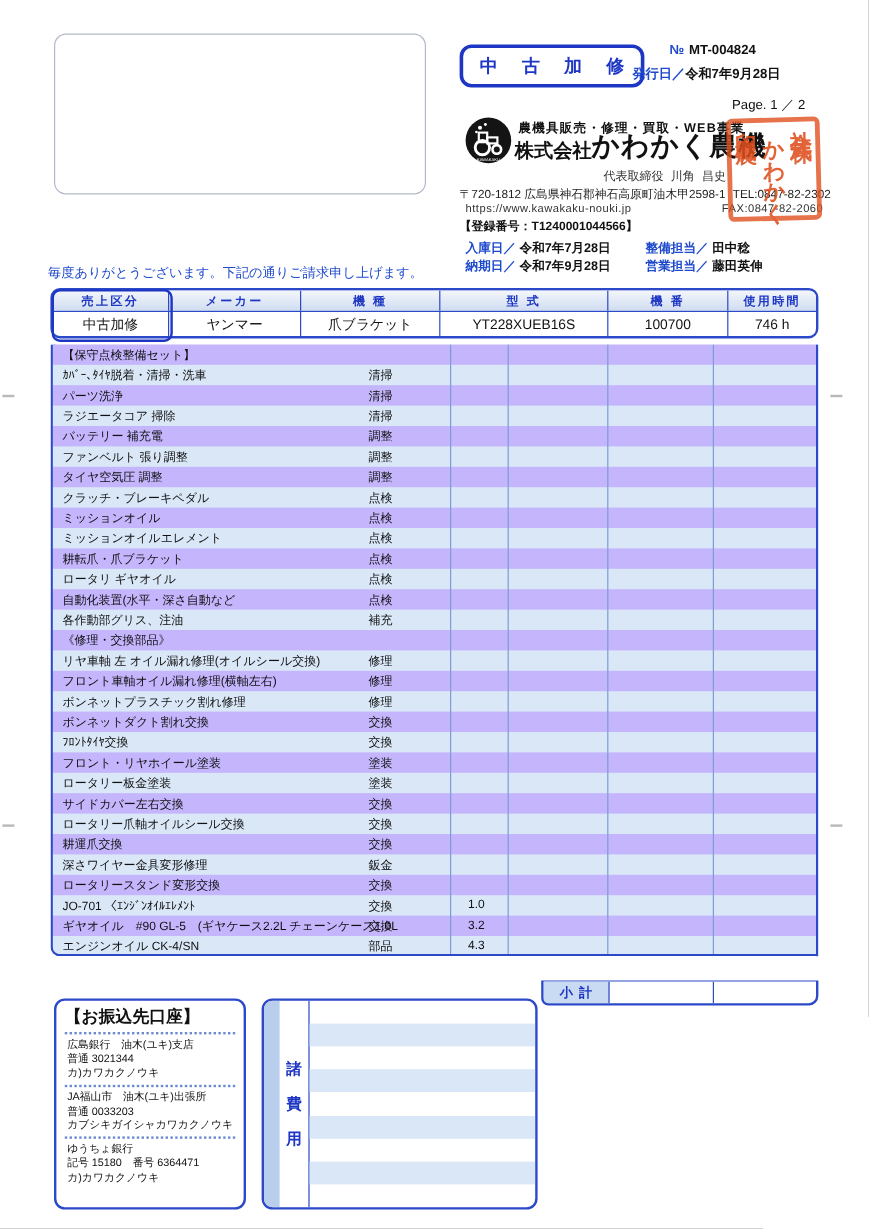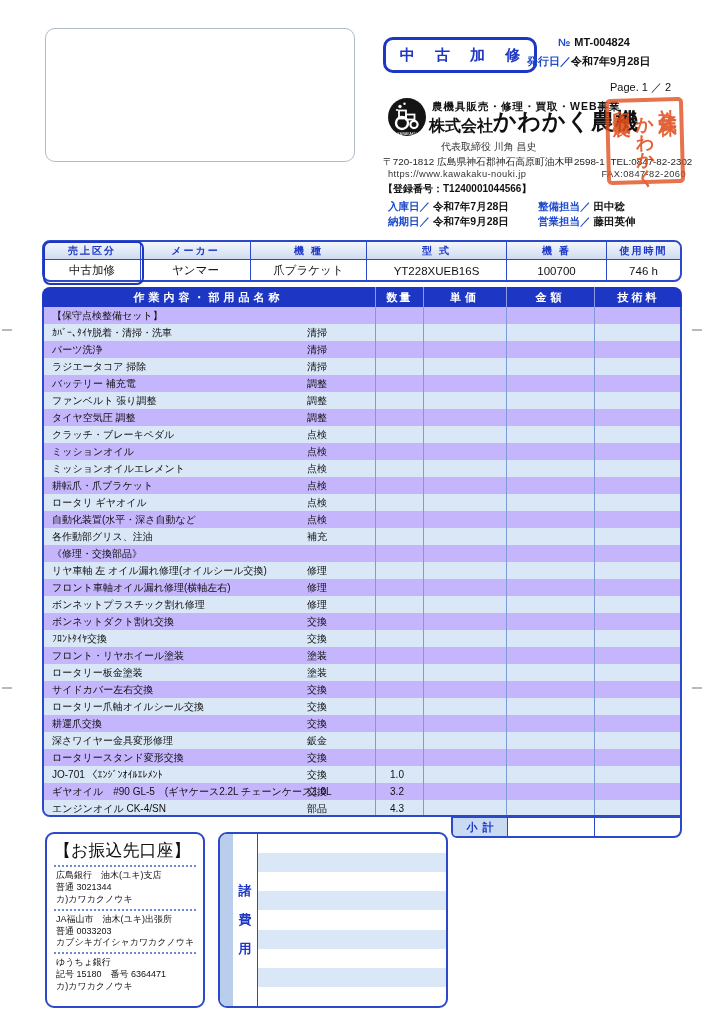--- a/index.html
+++ b/index.html
@@ -14,21 +14,21 @@
   .no-line{left:558px;top:36px;font-size:11px;font-weight:bold;}
   .no-line .lb{color:#1d49cc;margin-right:4px;}
   .issue-line{left:527px;top:54px;font-size:11px;font-weight:bold;}
   .issue-line .lb{color:#1d49cc;}
   .page-line{left:610px;top:80px;font-size:11px;}
   .logo{left:387px;top:97px;width:40px;height:40px;}
   .tagline{left:432px;top:100px;font-size:10.5px;font-weight:bold;letter-spacing:1px;}
   .cname{left:429px;top:106px;display:flex;align-items:flex-end;white-space:nowrap;}
   .cname .pre{font-size:16px;font-weight:bold;}
   .cname .main{font-size:23px;font-weight:bold;letter-spacing:1px;}
-  .rep{left:441px;top:140px;width:150px;text-align:left;font-size:10px;color:#333;}
+  .rep{left:455px;top:140px;width:150px;text-align:right;font-size:10px;color:#333;font-family:Liberation Mono, monospace;}
   .addr-line{left:383px;top:156px;font-size:9.8px;color:#222;white-space:nowrap;}
   .addr-line .tel{margin-left:6px;}
   .url-line{left:388px;top:169px;width:298px;display:flex;justify-content:space-between;font-size:9.3px;color:#333;letter-spacing:.4px;}
   .reg-line{left:383px;top:182px;font-size:10px;font-weight:bold;}
   .seal{left:606px;top:98px;width:78px;height:86px;border:4px solid rgba(224,78,29,.9);border-radius:5px;
         transform:rotate(-1.5deg);display:flex;flex-direction:row-reverse;justify-content:space-between;
         padding:2px 3px;box-sizing:border-box;opacity:.88;background:rgba(255,255,255,0);}
   .seal span{writing-mode:vertical-rl;text-orientation:upright;font-family:"Liberation Serif","DejaVu Serif",serif;
              font-weight:bold;font-size:18px;line-height:1;color:#e04e1d;letter-spacing:-3px;}
   .meta{font-size:10.5px;font-weight:bold;white-space:nowrap;}
@@ -60,21 +60,21 @@
   .wcat{position:absolute;left:263px;}
   .wqty{position:absolute;left:331px;width:44px;text-align:center;}
   .subtotal{left:451px;top:817px;width:231px;height:21px;display:flex;box-sizing:border-box;
             border:2px solid #2b49c9;border-top:1.5px solid #2b49c9;border-radius:0 0 8px 6px;background:#fff;overflow:hidden;}
   .subtotal .sc{box-sizing:border-box;height:100%;display:flex;align-items:center;justify-content:center;}
   .sc.lab{width:55px;background:#c9daf3;color:#1d36c4;font-weight:bold;font-size:11px;letter-spacing:5px;padding-left:5px;border-right:1.5px solid #2b49c9;}
   .sc.mid{width:87px;border-right:1.5px solid #2b49c9;}
   .sc.end{flex:1;}
   
   .bank{left:45px;top:832px;width:160px;height:176px;border:2px solid #2b49c9;border-radius:9px;box-sizing:border-box;padding:5px 7px;}
-  .bank .bt{font-size:17px;font-weight:normal;}
+  .bank .bt{font-size:14px;font-weight:bold;}
   .dotline{border-top:2px dotted #6b8ad0;margin:3px 0 3px 0;}
   .acct{font-size:9px;line-height:1.32;margin-left:2px;}
   
   .exp{left:218px;top:832px;width:230px;height:176px;border:2px solid #2b49c9;border-radius:9px;box-sizing:border-box;overflow:hidden;display:flex;background:#fff;}
   .exp-band{width:13px;background:#b9cdec;height:100%;}
   .exp-label{width:24px;display:flex;flex-direction:column;align-items:center;justify-content:center;gap:11px;
              border-right:1.5px solid #2b49c9;color:#1d36c4;font-weight:bold;font-size:13px;}
   .exp-stripes{flex:1;display:flex;flex-direction:column;}
   .stripe{height:19.2px;}
   .stripe.alt{background:#d9e7f7;}
@@ -146,20 +146,21 @@
   <div class="abs meta" style="left:388px;top:215px;">
     <span class="lb">納期日／</span><span>令和7年9月28日</span>
   </div>
   <div class="abs meta" style="left:538px;top:200px;">
     <span class="lb">整備担当／</span><span>田中稔</span>
   </div>
   <div class="abs meta" style="left:538px;top:215px;">
     <span class="lb">営業担当／</span><span>藤田英伸</span>
   </div>
 
+  <div class="abs greeting">毎度ありがとうございます。下記の通りご請求申し上げます。</div>
 
   <div class="abs mtable">
     <div class="mhead">
       <div class="mc c0">売上区分</div>
       <div class="mc c1">メーカー</div>
       <div class="mc c2">機 種</div>
       <div class="mc c3">型 式</div>
       <div class="mc c4">機 番</div>
       <div class="mc c5">使用時間</div>
     </div>
@@ -168,27 +169,20 @@
       <div class="mc c1">ヤンマー</div>
       <div class="mc c2">爪ブラケット</div>
       <div class="mc c3">YT228XUEB16S</div>
       <div class="mc c4">100700</div>
       <div class="mc c5">746 h</div>
     </div>
   </div>
   <div class="abs mhl"></div>
 
   <div class="abs wtable">
-    <div class="whead">
-      <div class="wh h0">作業内容・部用品名称</div>
-      <div class="wh h1" style="letter-spacing:2px;">数量</div>
-      <div class="wh h2">単価</div>
-      <div class="wh h3">金額</div>
-      <div class="wh h4" style="letter-spacing:3px;">技術料</div>
-    </div>
     <div class="wbody">
       <div class="wrow">
           <span class="witem">【保守点検整備セット】</span>
           <span class="wcat"></span>
           <span class="wqty"></span>
         </div>
         <div class="wrow alt">
           <span class="witem">ｶﾊﾞｰ､ﾀｲﾔ脱着・清掃・洗車</span>
           <span class="wcat">清掃</span>
           <span class="wqty"></span>

